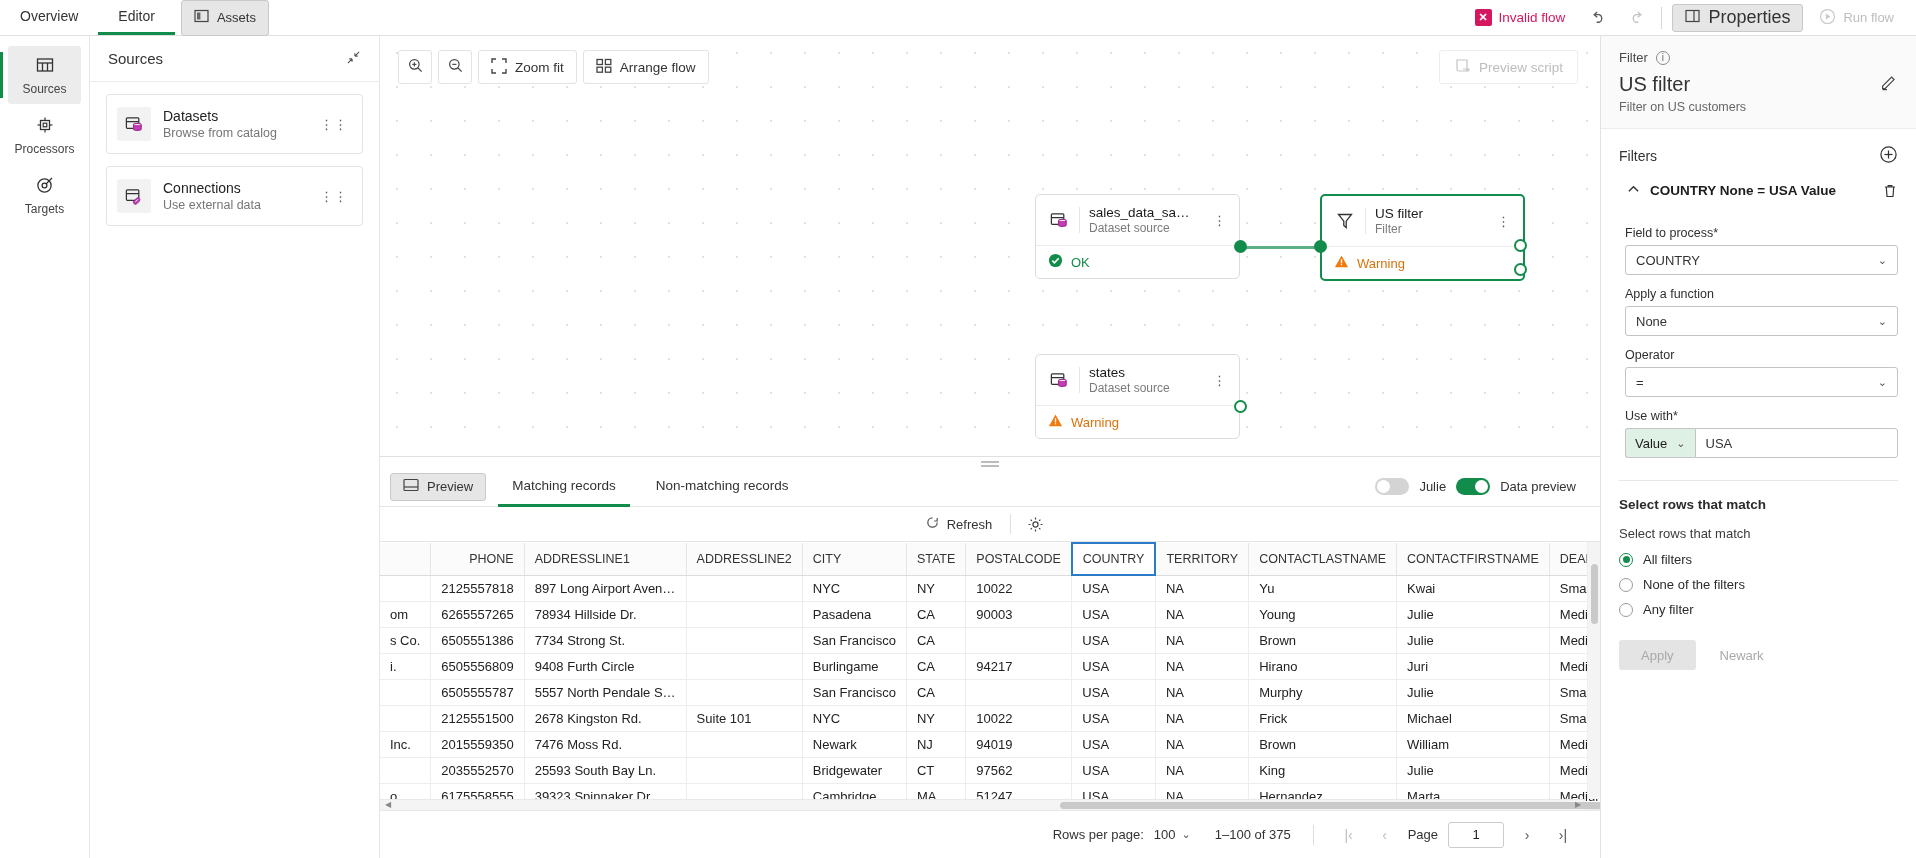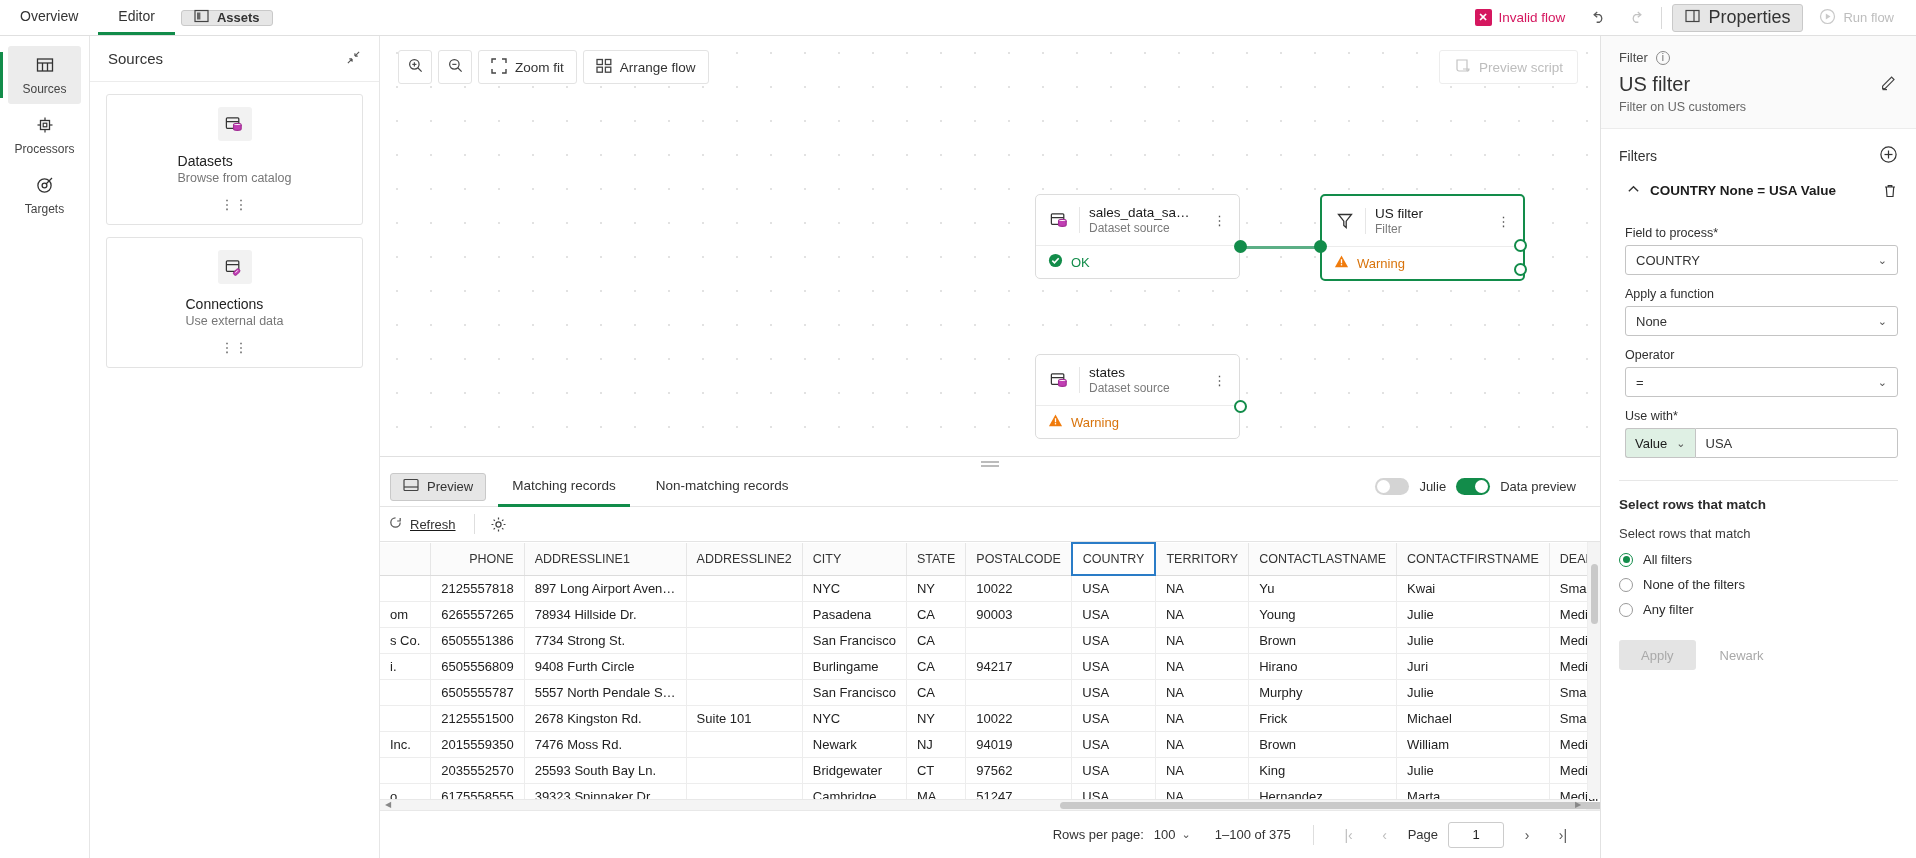--- a/index.html
+++ b/index.html
@@ -19,23 +19,23 @@
     position: relative;
   }
   .tab {
     display: flex; align-items: center; padding: 0 20px;
     font-size: 14px; color: #333; cursor: pointer;
     border-bottom: 3px solid transparent;
   }
   .tab.active { border-bottom-color: #128C4A; font-weight: 400; }
   .assets-btn {
     display: flex; align-items: center; gap: 8px;
-    padding: 4px 12px; margin: 3px 0 3px 6px; height: 16px;
+    padding: 4px 12px; margin: 3px 0 3px 6px; height: 36px;
     background: #e6e6e6; border: 1px solid #c9c9c9; border-radius: 3px;
-    font-size: 13px; color: #333; cursor: pointer; align-self: center; font-weight: bold;
+    font-size: 13px; color: #333; cursor: pointer; align-self: center;
   }
   .topbar-right {
     margin-left: auto; display: flex; align-items: center; gap: 4px;
     padding-right: 10px;
   }
   .invalid-flow {
     display: flex; align-items: center; gap: 7px;
     color: #D5175F; font-size: 13.5px; margin-right: 14px;
   }
   .invalid-badge {
@@ -82,21 +82,21 @@
     background: #fff; display: flex; flex-direction: column;
   }
   .panel-head {
     height: 46px; display: flex; align-items: center; padding: 0 18px;
     font-size: 15px; color: #333; border-bottom: 1px solid #ececec;
   }
   .collapse-ico { margin-left: auto; color: #666; cursor: pointer; }
   .src-card {
     margin: 12px 16px 0 16px; border: 1px solid #e3e3e3; border-radius: 3px;
     display: flex; align-items: center; gap: 12px; padding: 12px 10px;
-    cursor: pointer; background: #fff; flex-direction: column;
+    cursor: pointer; background: #fff;
   }
   .src-ico {
     width: 34px; height: 34px; background: #f2f2f2; border-radius: 3px;
     display: flex; align-items: center; justify-content: center;
     flex: 0 0 34px;
   }
   .src-txt { display: flex; flex-direction: column; gap: 2px; flex: 1; }
   .src-title { font-size: 14px; color: #222; }
   .src-sub { font-size: 12.5px; color: #767676; }
   .dots { color: #555; letter-spacing: 1px; padding: 0 4px; cursor: pointer; }
@@ -168,22 +168,22 @@
     border-bottom: 3px solid transparent; margin-left: 8px;
   }
   .rec-tab.active { border-bottom-color: #128C4A; }
   .prev-right { margin-left: auto; display: flex; align-items: center; gap: 10px; padding-right: 14px; }
   .toggle { width: 34px; height: 17px; border-radius: 9px; background: #d4d4d4; position: relative; cursor: pointer; }
   .toggle.on { background: #128C4A; }
   .toggle .knob { position: absolute; top: 2px; left: 2px; width: 13px; height: 13px; border-radius: 50%; background: #fff; }
   .toggle.on .knob { left: 19px; }
   .toggle-lbl { font-size: 13px; color: #333; }
   .grid-toolrow {
-    height: 34px; display: flex; align-items: center; justify-content: flex-start;
-    gap: 6px; padding-right: 14px; text-decoration: underline;
+    height: 34px; display: flex; align-items: center; justify-content: center;
+    gap: 6px; padding-right: 14px;
   }
   .refresh-btn { display: flex; align-items: center; gap: 7px; font-size: 13px; color: #333; cursor: pointer; padding: 0 8px; height: 26px; }
   .gear-btn { width: 28px; height: 26px; display: flex; align-items: center; justify-content: center; cursor: pointer; color: #444; }
   .tool-sep { width: 1px; height: 20px; background: #dedede; margin: 0 4px; }
   .grid-wrap { flex: 1; overflow: hidden; position: relative; border-top: 1px solid #e4e4e4; }
   table.dgrid { border-collapse: collapse; table-layout: fixed; font-size: 13px; }
   table.dgrid th {
     background: #fbfbfb; border-right: 1px solid #e6e6e6; border-bottom: 1px solid #dcdcdc;
     font-weight: normal; font-size: 12.5px; color: #333; text-align: left;
     padding: 8px 10px; height: 32px; white-space: nowrap;

